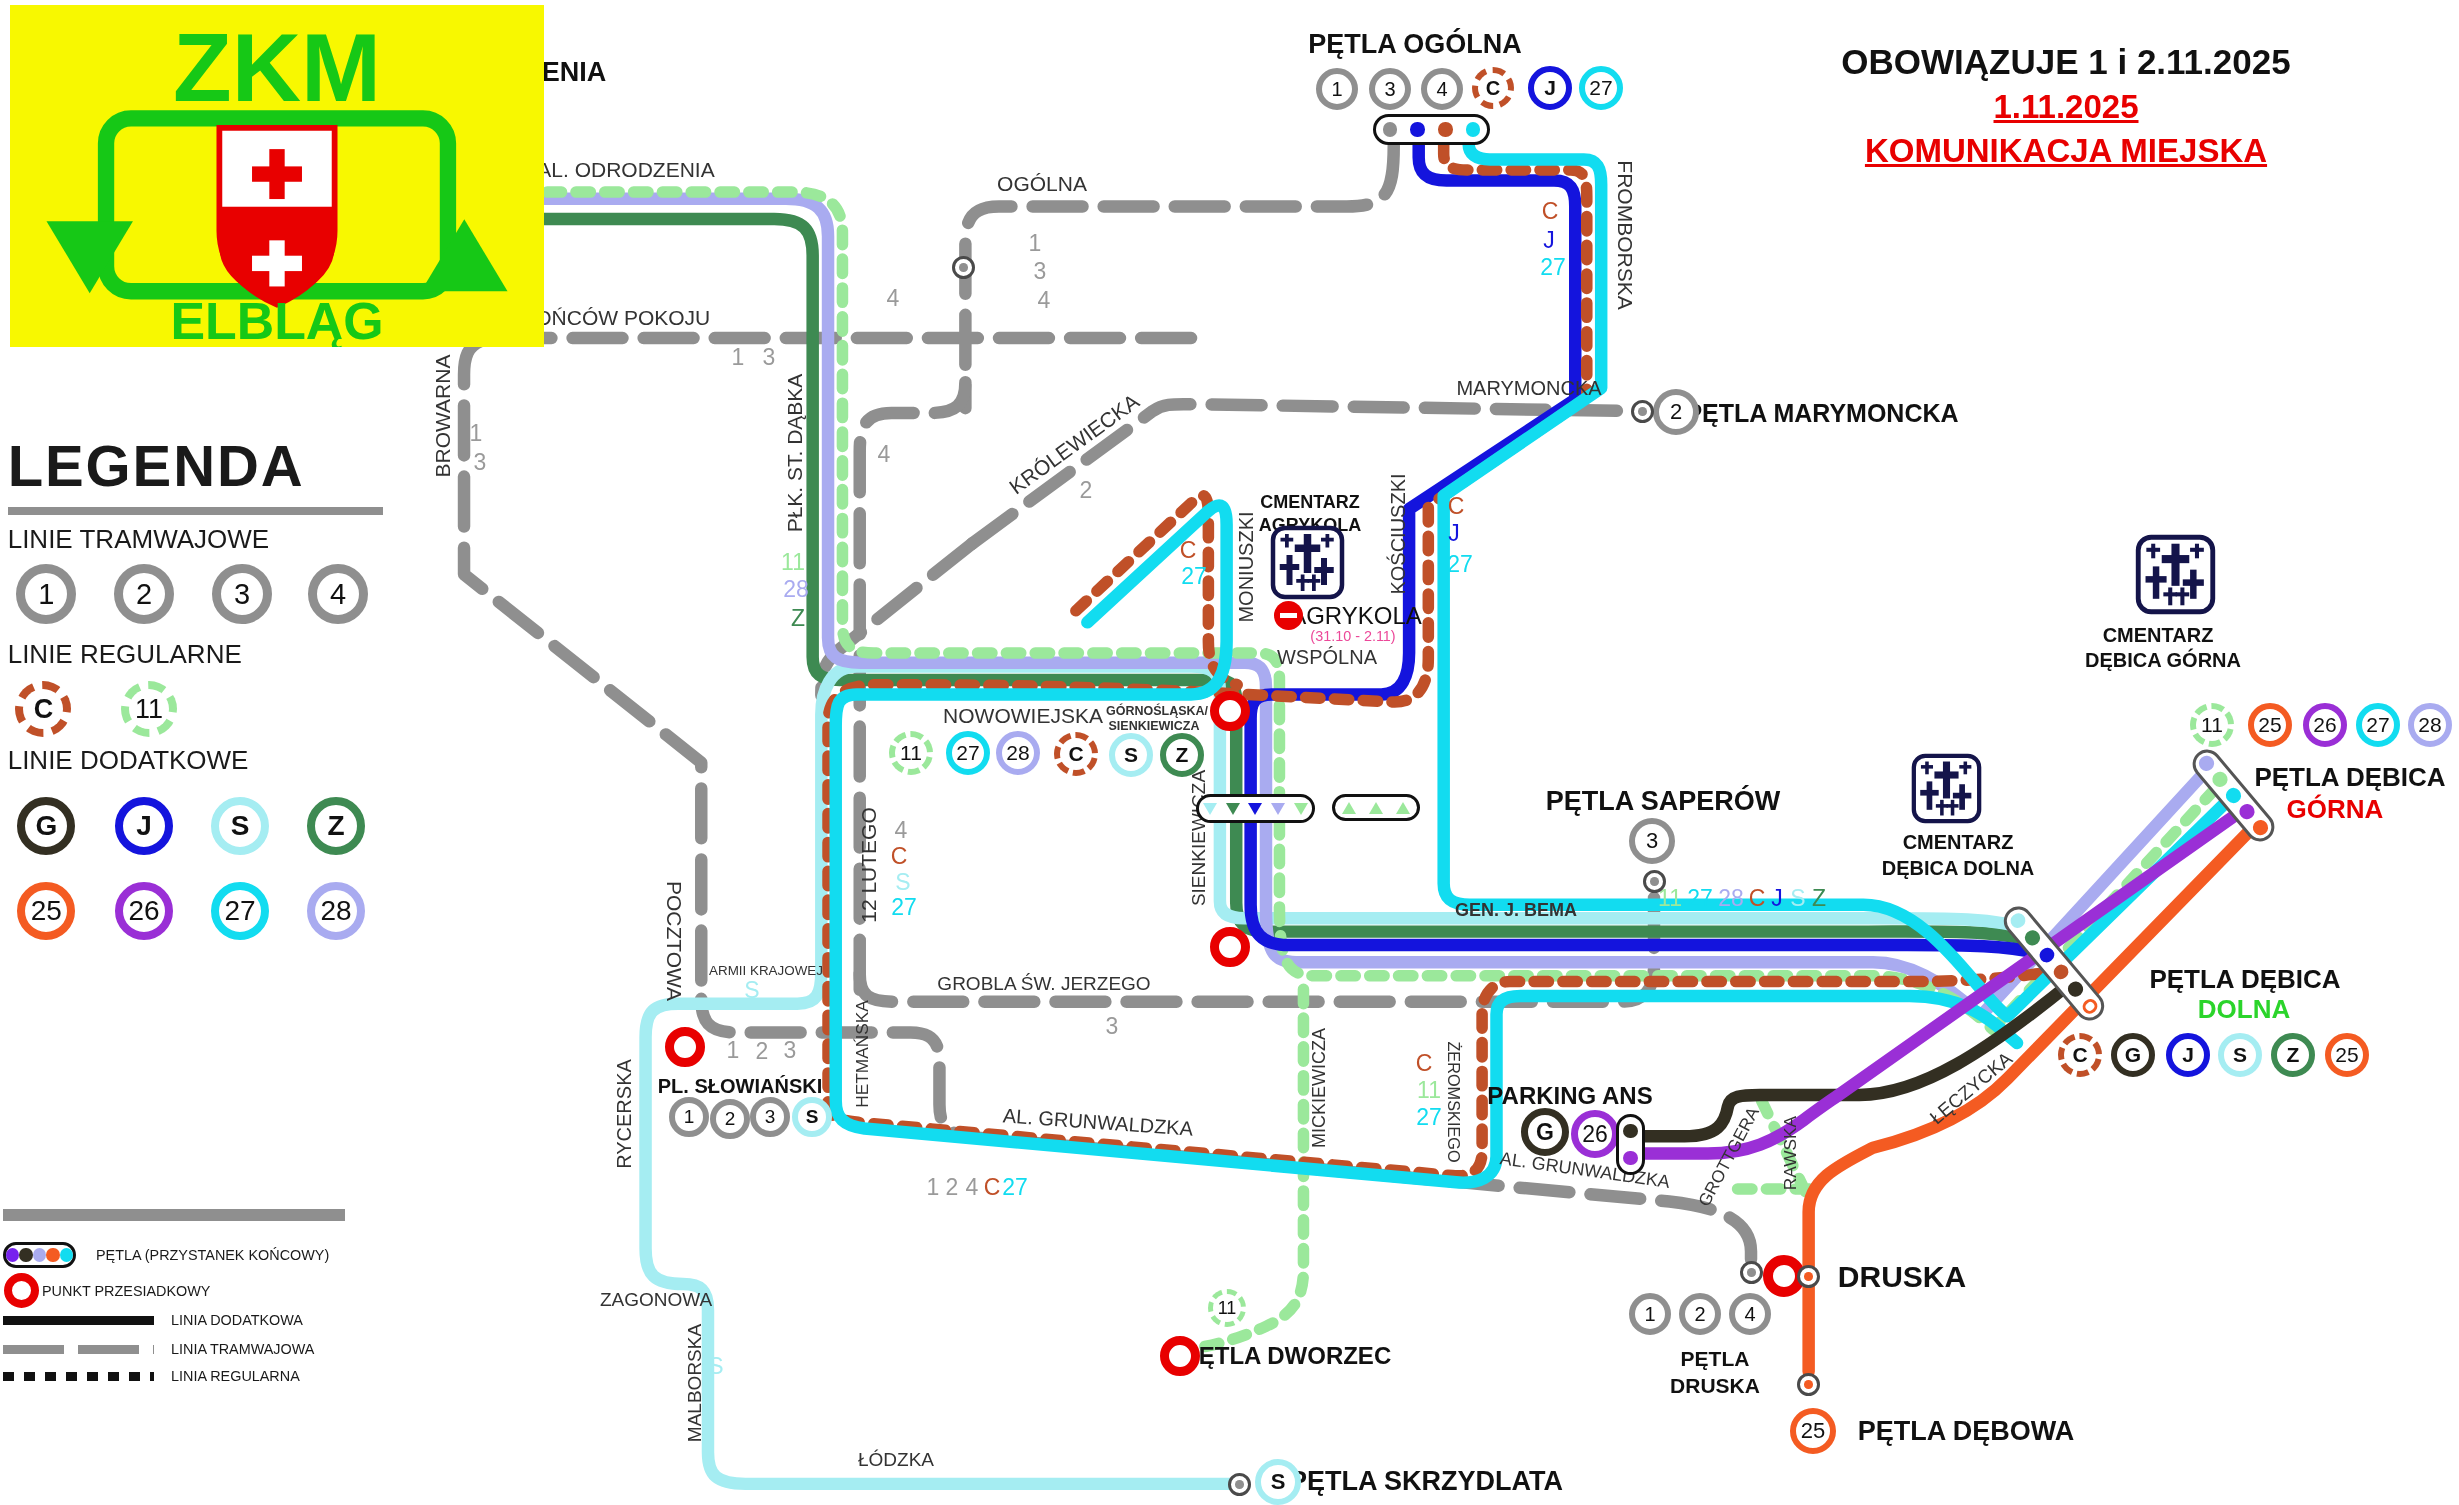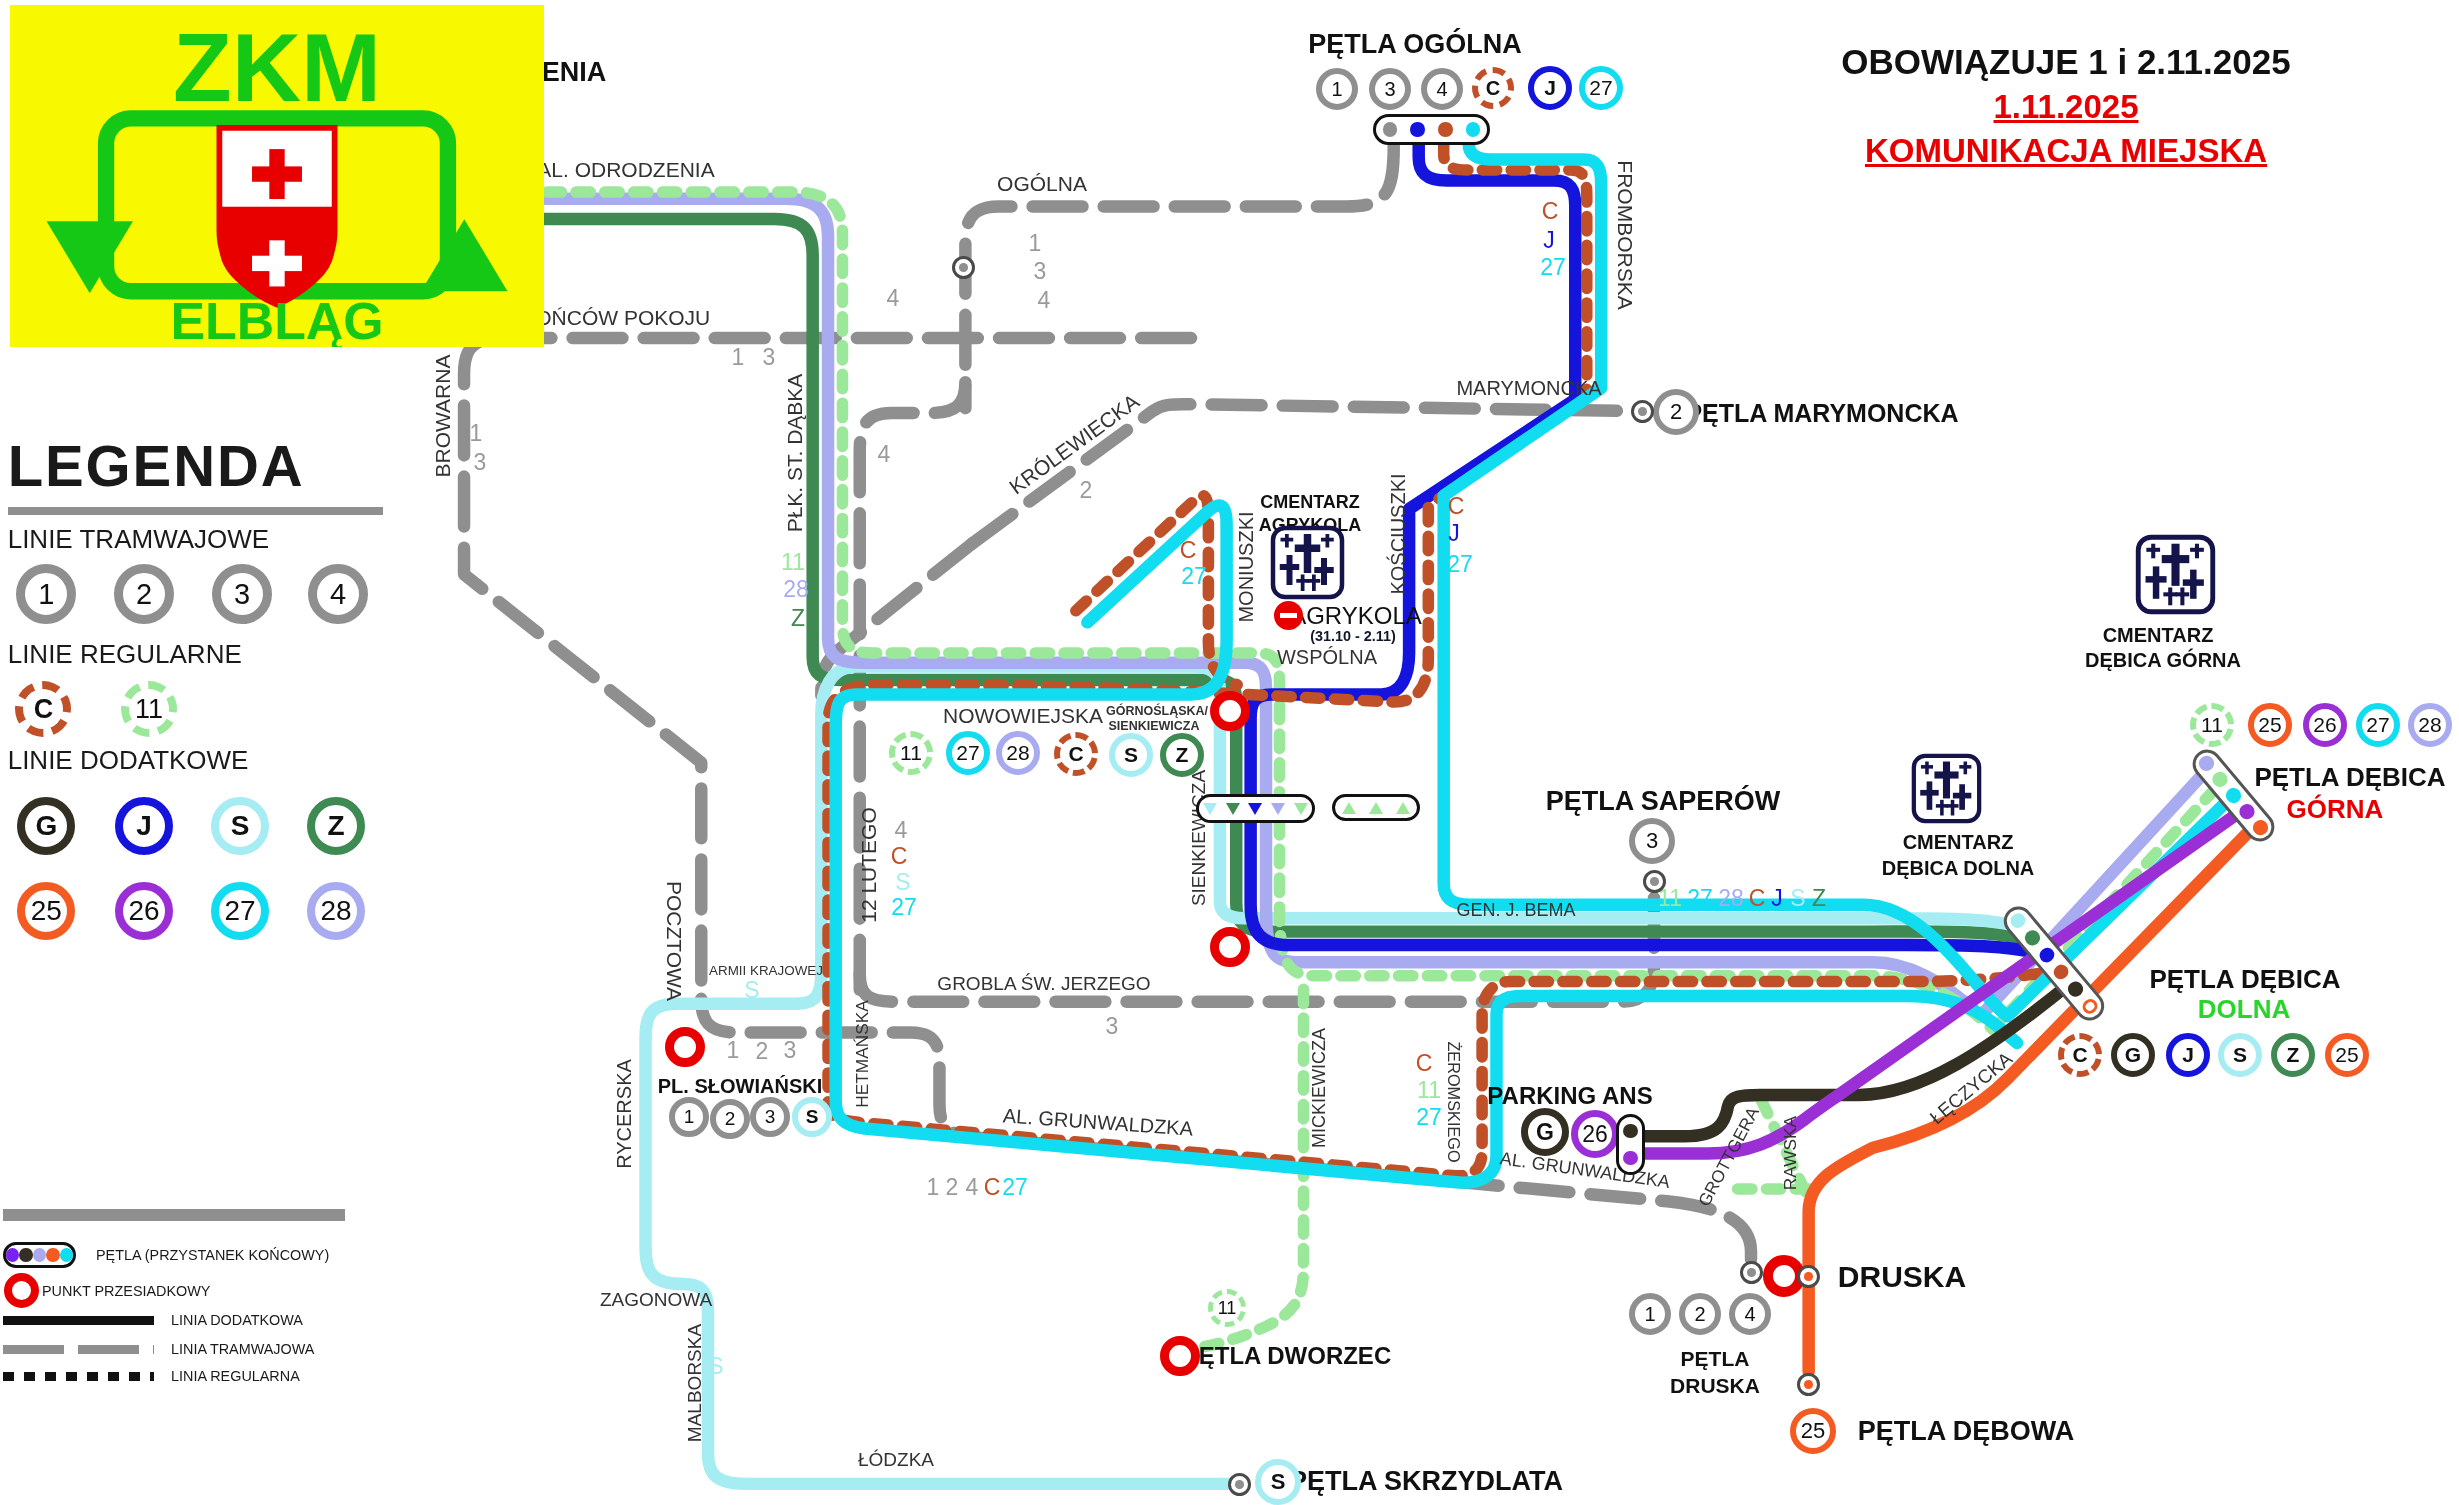--- a/index.html
+++ b/index.html
@@ -121,40 +121,40 @@
       <div class="lbl street" style="left: 1398px; top: 534px; font-size: 20px; font-weight: 400; transform: translate(-50%, -50%) rotate(-90deg);">KOŚCIUSZKI</div>
       <div class="lbl street" style="left: 1327px; top: 657px; font-size: 20px; font-weight: 400; transform: translate(-50%, -50%) rotate(0deg);">WSPÓLNA</div>
       <div class="lbl street" style="left: 1023px; top: 715px; font-size: 21px; font-weight: 400; transform: translate(-50%, -50%) rotate(0deg);">NOWOWIEJSKA</div>
       <div class="lbl street" style="left: 1157px; top: 711px; font-size: 12.5px; font-weight: 700; transform: translate(-50%, -50%) rotate(0deg);">GÓRNOŚLĄSKA/</div>
       <div class="lbl street" style="left: 1154px; top: 726px; font-size: 12.5px; font-weight: 700; transform: translate(-50%, -50%) rotate(0deg);">SIENKIEWICZA</div>
       <div class="lbl street" style="left: 1198px; top: 838px; font-size: 19px; font-weight: 400; transform: translate(-50%, -50%) rotate(-90deg);">SIENKIEWICZA</div>
       <div class="lbl street" style="left: 868px; top: 865px; font-size: 21px; font-weight: 400; transform: translate(-50%, -50%) rotate(-90deg);">12 LUTEGO</div>
       <div class="lbl street" style="left: 674px; top: 941px; font-size: 21px; font-weight: 400; transform: translate(-50%, -50%) rotate(90deg);">POCZTOWA</div>
       <div class="lbl street" style="left: 766px; top: 971px; font-size: 13.4px; font-weight: 400; transform: translate(-50%, -50%) rotate(0deg);">ARMII KRAJOWEJ</div>
       <div class="lbl street" style="left: 1044px; top: 983px; font-size: 19px; font-weight: 400; transform: translate(-50%, -50%) rotate(0deg);">GROBLA ŚW. JERZEGO</div>
-      <div class="lbl street" style="left: 1516px; top: 910px; font-size: 18px; font-weight: 400; transform: translate(-50%, -50%) rotate(0deg);">GEN. J. BEMA</div>
+      <div class="lbl street" style="left: 1516px; top: 910px; font-size: 18px; font-weight: 700; transform: translate(-50%, -50%) rotate(0deg);">GEN. J. BEMA</div>
       <div class="lbl street" style="left: 624px; top: 1114px; font-size: 20px; font-weight: 400; transform: translate(-50%, -50%) rotate(-90deg);">RYCERSKA</div>
       <div class="lbl street" style="left: 863px; top: 1054px; font-size: 17.3px; font-weight: 400; transform: translate(-50%, -50%) rotate(-90deg);">HETMAŃSKA</div>
       <div class="lbl street" style="left: 1098px; top: 1122px; font-size: 20px; font-weight: 400; transform: translate(-50%, -50%) rotate(4deg);">AL. GRUNWALDZKA</div>
       <div class="lbl street" style="left: 1319px; top: 1088px; font-size: 18px; font-weight: 400; transform: translate(-50%, -50%) rotate(-90deg);">MICKIEWICZA</div>
       <div class="lbl street" style="left: 1454px; top: 1102px; font-size: 16.3px; font-weight: 400; transform: translate(-50%, -50%) rotate(90deg);">ŻEROMSKIEGO</div>
       <div class="lbl street" style="left: 1585px; top: 1170px; font-size: 18px; font-weight: 400; transform: translate(-50%, -50%) rotate(8deg);">AL. GRUNWALDZKA</div>
       <div class="lbl street" style="left: 1729px; top: 1157px; font-size: 17.3px; font-weight: 400; transform: translate(-50%, -50%) rotate(-62deg);">GROTTGERA</div>
       <div class="lbl street" style="left: 1791px; top: 1153px; font-size: 17.3px; font-weight: 400; transform: translate(-50%, -50%) rotate(-90deg);">RAWSKA</div>
       <div class="lbl street" style="left: 1971px; top: 1088px; font-size: 19px; font-weight: 400; transform: translate(-50%, -50%) rotate(-40deg);">ŁĘCZYCKA</div>
       <div class="lbl street" style="left: 656px; top: 1299px; font-size: 19px; font-weight: 400; transform: translate(-50%, -50%) rotate(0deg);">ZAGONOWA</div>
       <div class="lbl street" style="left: 694px; top: 1383px; font-size: 19px; font-weight: 400; transform: translate(-50%, -50%) rotate(-90deg);">MALBORSKA</div>
       <div class="lbl street" style="left: 896px; top: 1459px; font-size: 19px; font-weight: 400; transform: translate(-50%, -50%) rotate(0deg);">ŁÓDZKA</div>
       <div class="lbl poi" style="left: 468px; top: 72px; font-size: 27px; font-weight: 700; color: rgb(17, 17, 17); transform: translate(-50%, -50%);">PĘTLA ODRODZENIA</div>
       <div class="lbl poi" style="left: 1415px; top: 44px; font-size: 27px; font-weight: 700; color: rgb(17, 17, 17); transform: translate(-50%, -50%);">PĘTLA OGÓLNA</div>
       <div class="lbl poi" style="left: 1822px; top: 413px; font-size: 25px; font-weight: 700; color: rgb(17, 17, 17); transform: translate(-50%, -50%);">PĘTLA MARYMONCKA</div>
       <div class="lbl poi" style="left: 1310px; top: 502px; font-size: 18px; font-weight: 700; color: rgb(17, 17, 17); transform: translate(-50%, -50%);">CMENTARZ</div>
       <div class="lbl poi" style="left: 1310px; top: 525px; font-size: 18px; font-weight: 700; color: rgb(17, 17, 17); transform: translate(-50%, -50%);">AGRYKOLA</div>
       <div class="lbl poi" style="left: 1356px; top: 616px; font-size: 24px; font-weight: 400; color: rgb(17, 17, 17); transform: translate(-50%, -50%);">AGRYKOLA</div>
-      <div class="lbl poi" style="left: 1353px; top: 636px; font-size: 14.4px; font-weight: 700; color: #0f172a; transform: translate(-50%, -50%);">(31.10 - 2.11)</div>
+      <div class="lbl poi" style="left: 1353px; top: 636px; font-size: 14.4px; font-weight: 400; color: #ec4899; transform: translate(-50%, -50%);">(31.10 - 2.11)</div>
       <div class="lbl poi" style="left: 1663px; top: 801px; font-size: 27px; font-weight: 700; color: rgb(17, 17, 17); transform: translate(-50%, -50%);">PĘTLA SAPERÓW</div>
       <div class="lbl poi" style="left: 2158px; top: 635px; font-size: 20px; font-weight: 700; color: rgb(17, 17, 17); transform: translate(-50%, -50%);">CMENTARZ</div>
       <div class="lbl poi" style="left: 2163px; top: 660px; font-size: 20px; font-weight: 700; color: rgb(17, 17, 17); transform: translate(-50%, -50%);">DĘBICA GÓRNA</div>
       <div class="lbl poi" style="left: 2350px; top: 777px; font-size: 26px; font-weight: 700; color: rgb(17, 17, 17); transform: translate(-50%, -50%);">PĘTLA DĘBICA</div>
       <div class="lbl poi" style="left: 2335px; top: 809px; font-size: 26px; font-weight: 700; color: rgb(232, 0, 0); transform: translate(-50%, -50%);">GÓRNA</div>
       <div class="lbl poi" style="left: 1958px; top: 842px; font-size: 20px; font-weight: 700; color: rgb(17, 17, 17); transform: translate(-50%, -50%);">CMENTARZ</div>
       <div class="lbl poi" style="left: 1958px; top: 868px; font-size: 20px; font-weight: 700; color: rgb(17, 17, 17); transform: translate(-50%, -50%);">DĘBICA DOLNA</div>
       <div class="lbl poi" style="left: 2245px; top: 979px; font-size: 26px; font-weight: 700; color: rgb(17, 17, 17); transform: translate(-50%, -50%);">PĘTLA DĘBICA</div>
       <div class="lbl poi" style="left: 2244px; top: 1009px; font-size: 26px; font-weight: 700; color: rgb(43, 212, 43); transform: translate(-50%, -50%);">DOLNA</div>
       <div class="lbl poi" style="left: 1570px; top: 1096px; font-size: 24px; font-weight: 700; color: rgb(17, 17, 17); transform: translate(-50%, -50%);">PARKING ANS</div>

